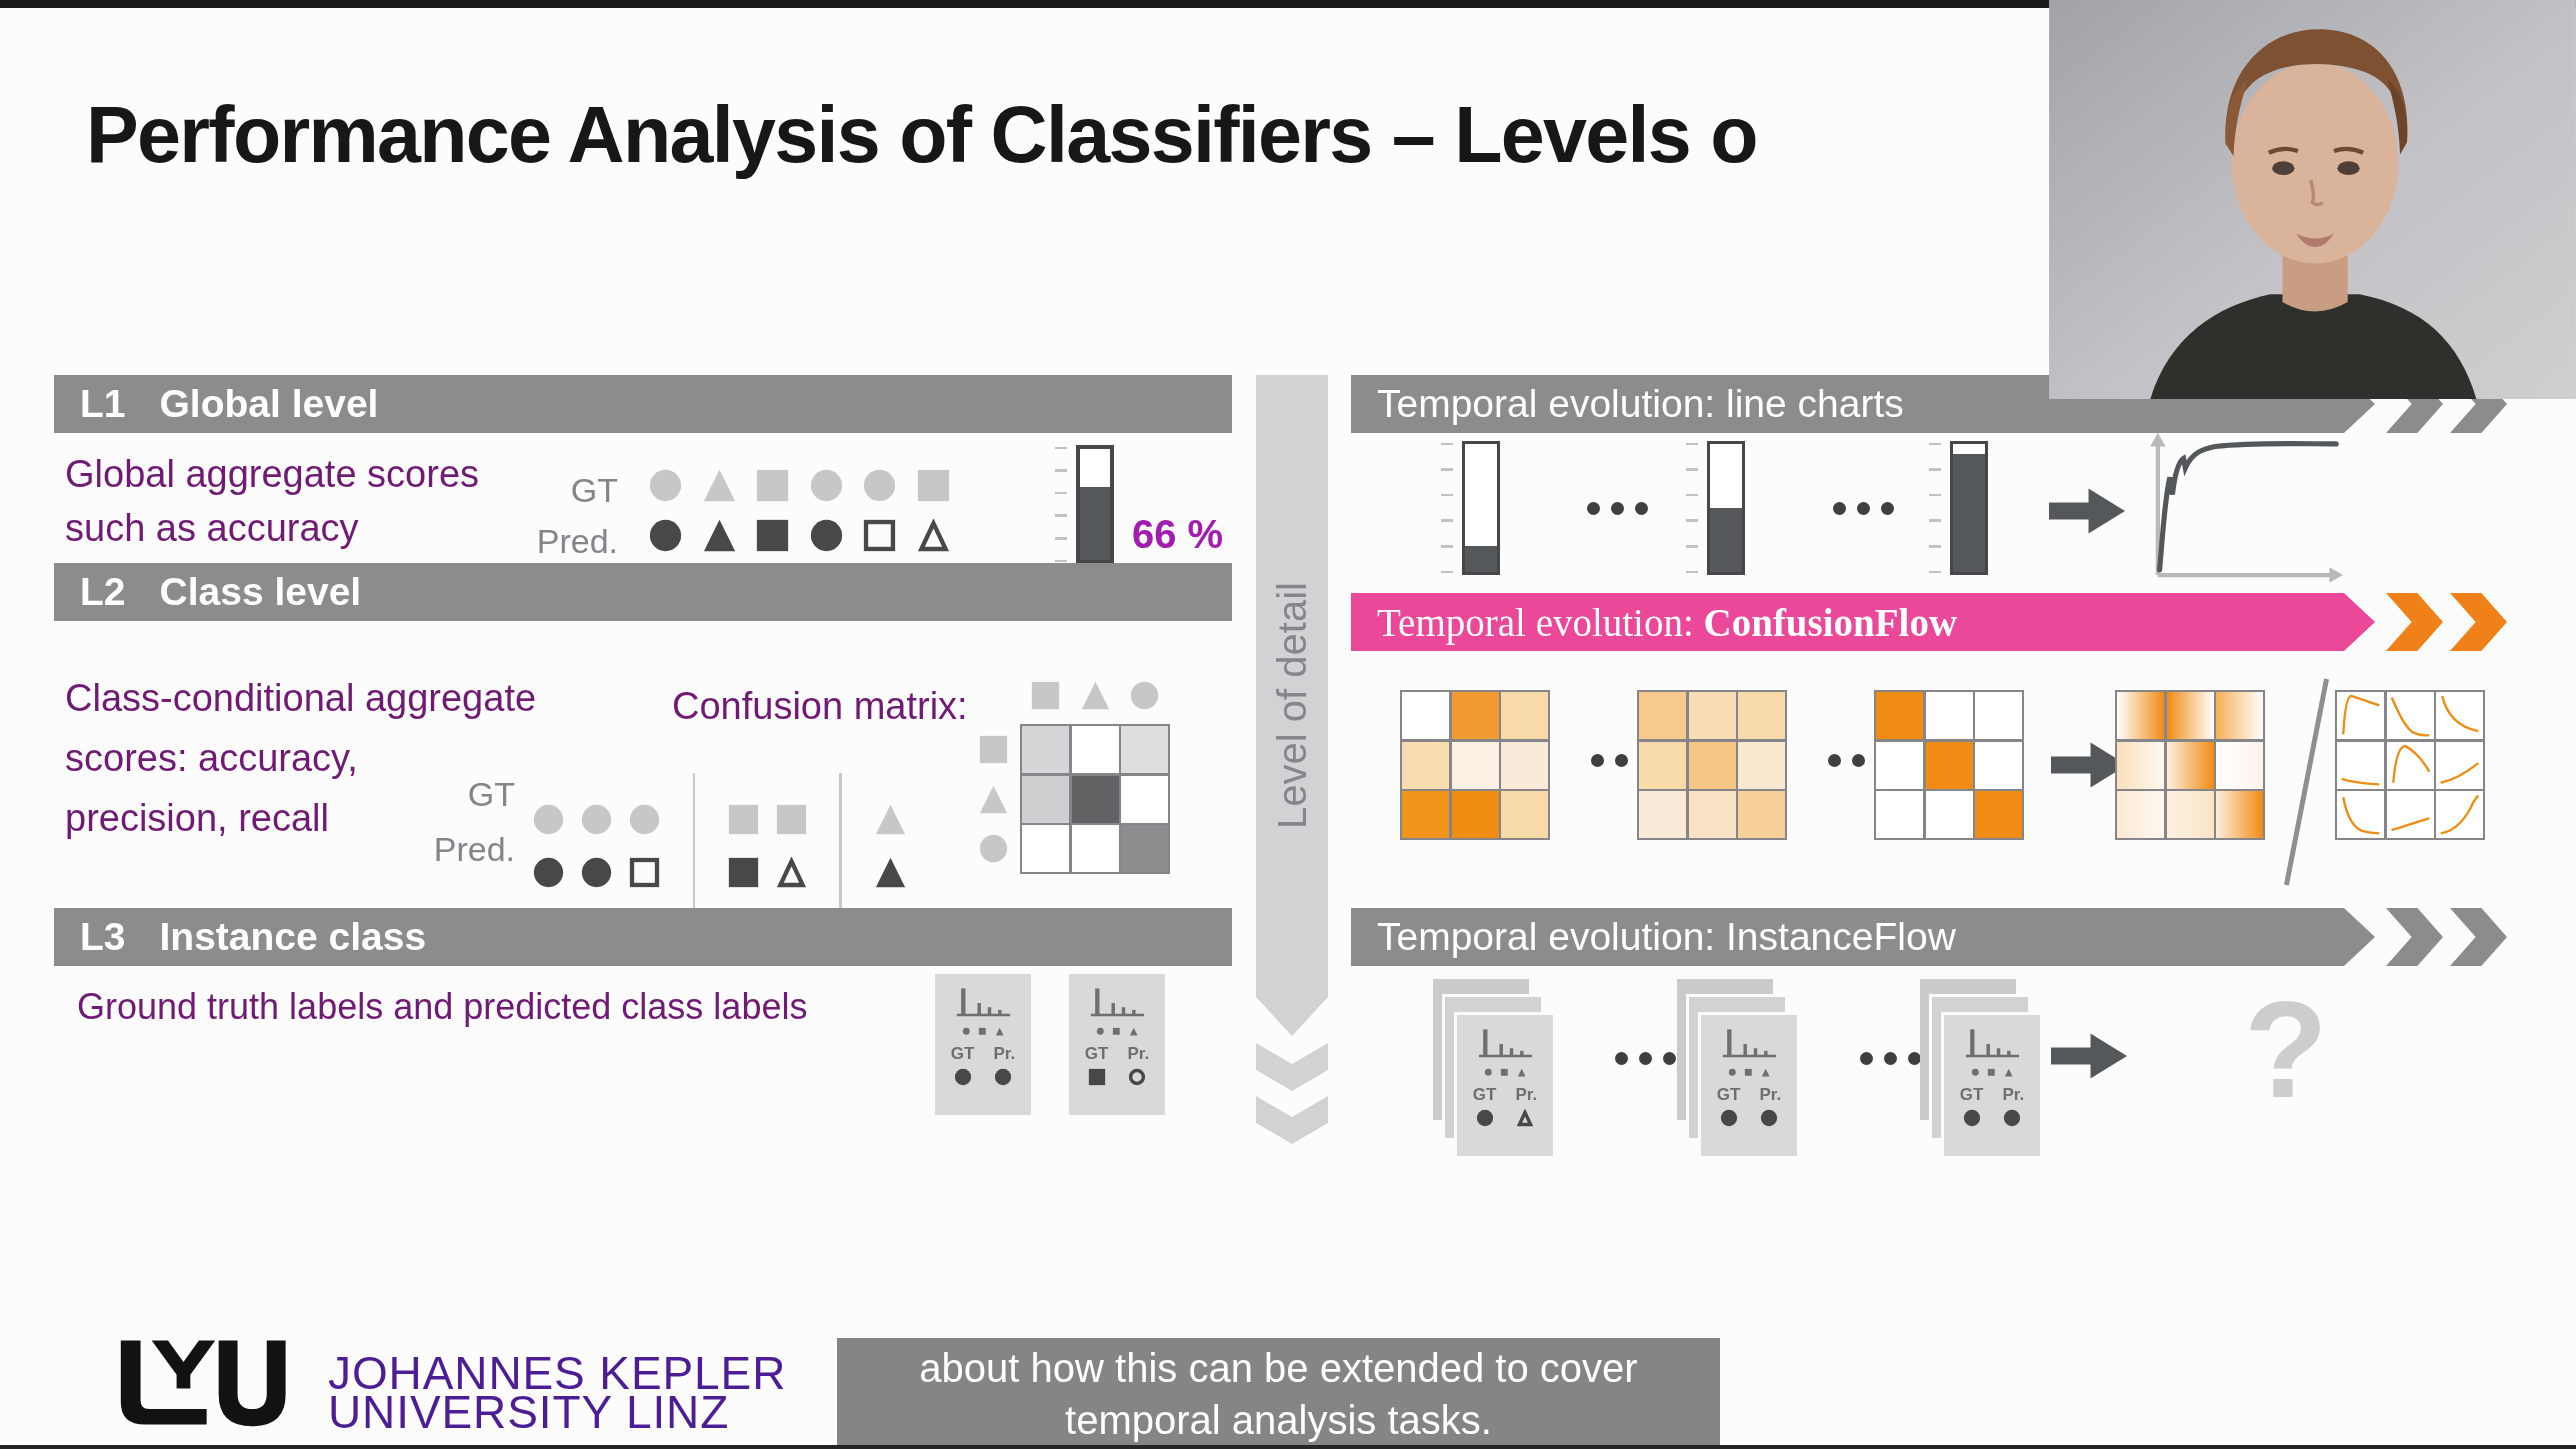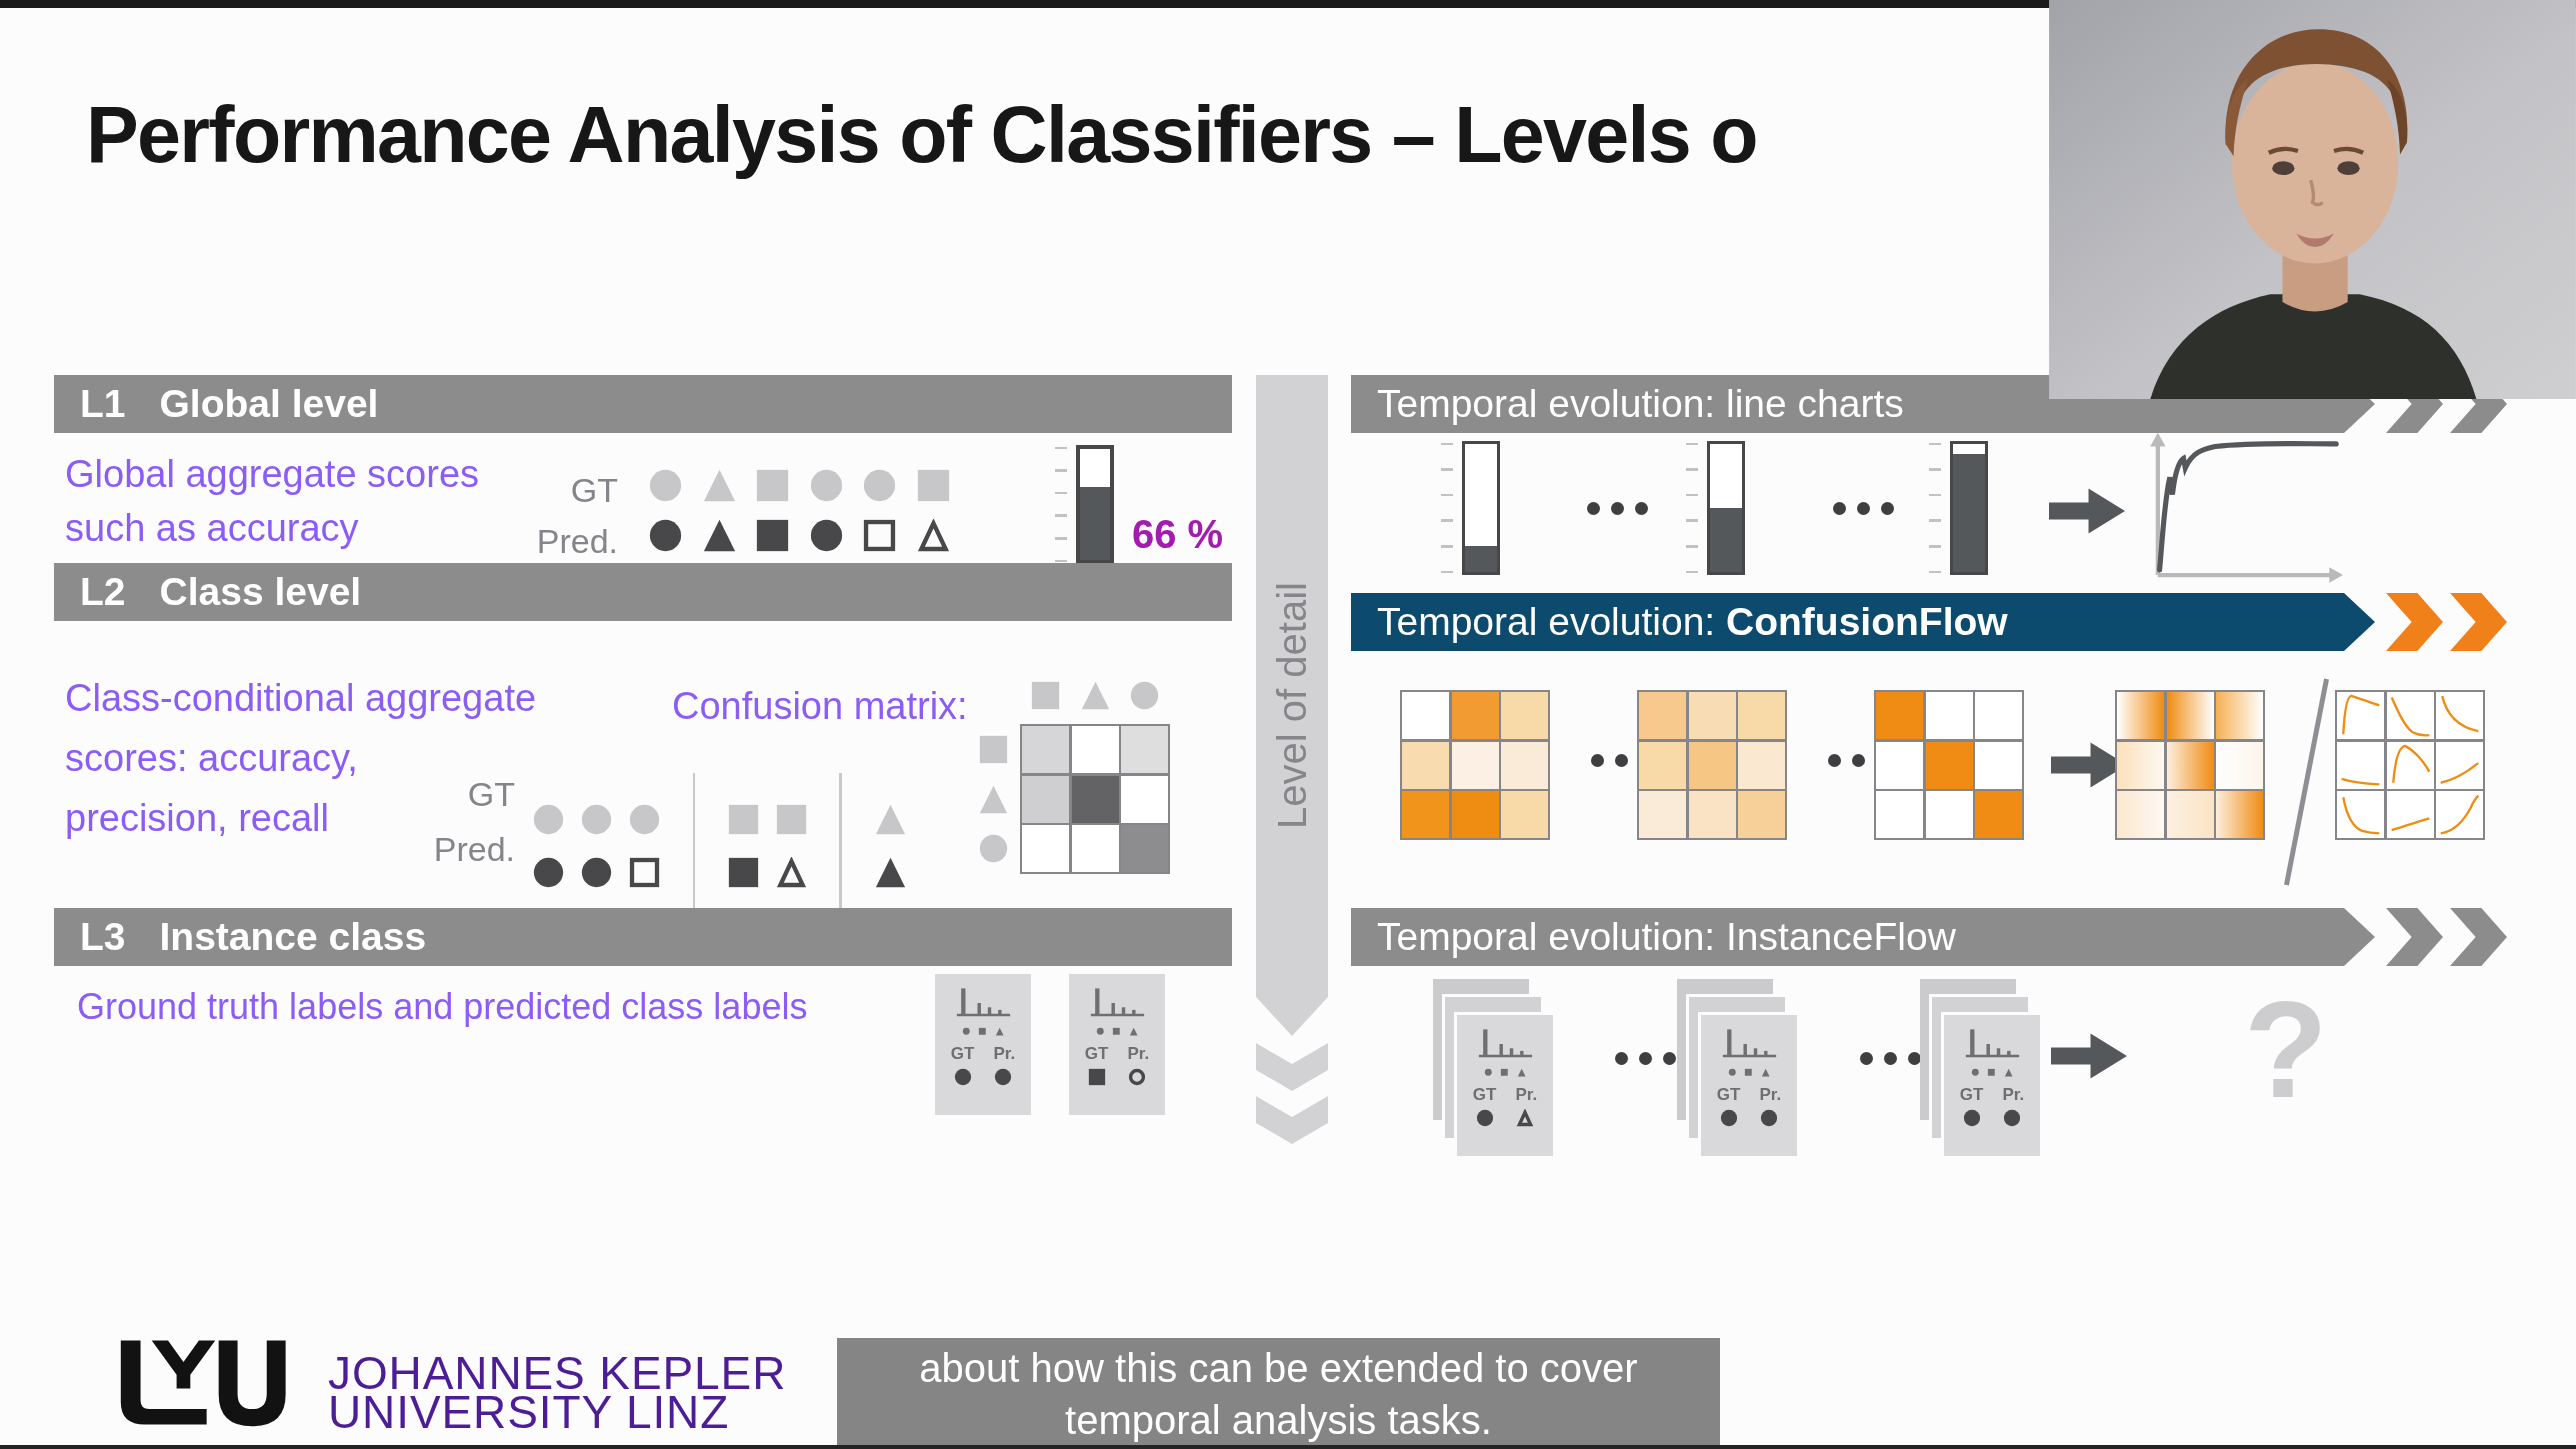--- a/index.html
+++ b/index.html
@@ -12,21 +12,21 @@
   .botbar{left:0;top:1445px;width:2576px;height:4.3px;background:#242424;z-index:40;}
 
   
   .slide-title{left:86px;top:89px;font-size:79px;font-weight:700;color:#171717;
                letter-spacing:-1.7px;white-space:nowrap;z-index:1;}
 
   
   .lvl-header{left:54px;width:1178px;height:58px;background:#8C8C8C;color:#FFFFFF;
               display:flex;align-items:center;padding-left:26px;box-sizing:border-box;
               font-weight:700;font-size:39px;gap:34px;}
-  .desc{color:#8b5cf6;font-size:38px;line-height:54px;}
+  .desc{color:#701a75;font-size:38px;line-height:54px;}
   .rowlabel{color:#84848A;font-size:34px;text-align:right;}
 
   .shape-row{display:flex;align-items:center;gap:20.6px;}
   .sgroup{display:flex;align-items:center;gap:17px;}
   .vdiv{width:2.6px;height:93px;background:#C9C9CC;margin:0 12px;align-self:center;}
 
   
   .gauge{position:absolute;}
   .gticks{position:absolute;left:0;top:1.7px;bottom:1.7px;display:flex;flex-direction:column;justify-content:space-between;}
   .gticks div{width:12px;height:2.6px;background:#C2C2C5;}
@@ -46,21 +46,21 @@
         display:flex;align-items:center;justify-content:center;}
   .band span{transform:rotate(-90deg);white-space:nowrap;font-size:40px;color:#85858A;}
   .chev-d{left:1256px;width:72px;height:48px;background:#D2D2D4;
           clip-path:polygon(0 0,50% 44%,100% 0,100% 56%,50% 100%,0 56%);}
 
   
   .banner{height:58px;display:flex;align-items:center;padding-left:26px;box-sizing:border-box;
           color:#fff;font-size:39px;white-space:nowrap;
           clip-path:polygon(0 0,calc(100% - 31px) 0,100% 50%,calc(100% - 31px) 100%,0 100%);}
   .b-gray{background:#8C8C8C;}
-  .b-orange{background:#0c4a6e;}
+  .b-orange{background:#ec4899;font-family:Liberation Serif, serif;}
   .chev-r{width:57px;height:58px;
           clip-path:polygon(0 0,55% 0,100% 50%,55% 100%,0 100%,45% 50%);}
   .c-gray{background:#8C8C8C;}
   .c-orange{background:#F08019;}
 
   .dots{display:flex;gap:11px;align-items:center;}
   .dots div{width:13px;height:13px;border-radius:50%;background:#3F3F42;}
 
   .rarrow{width:76px;height:50px;background:#55585A;
           clip-path:polygon(0 33%,52% 33%,52% 5%,100% 50%,52% 95%,52% 67%,0 67%);}

